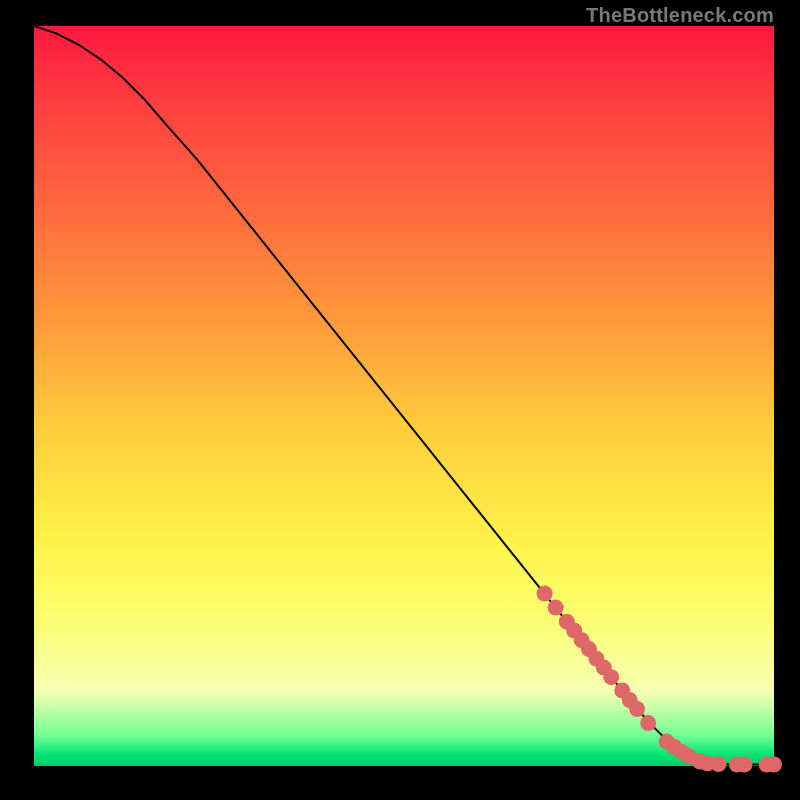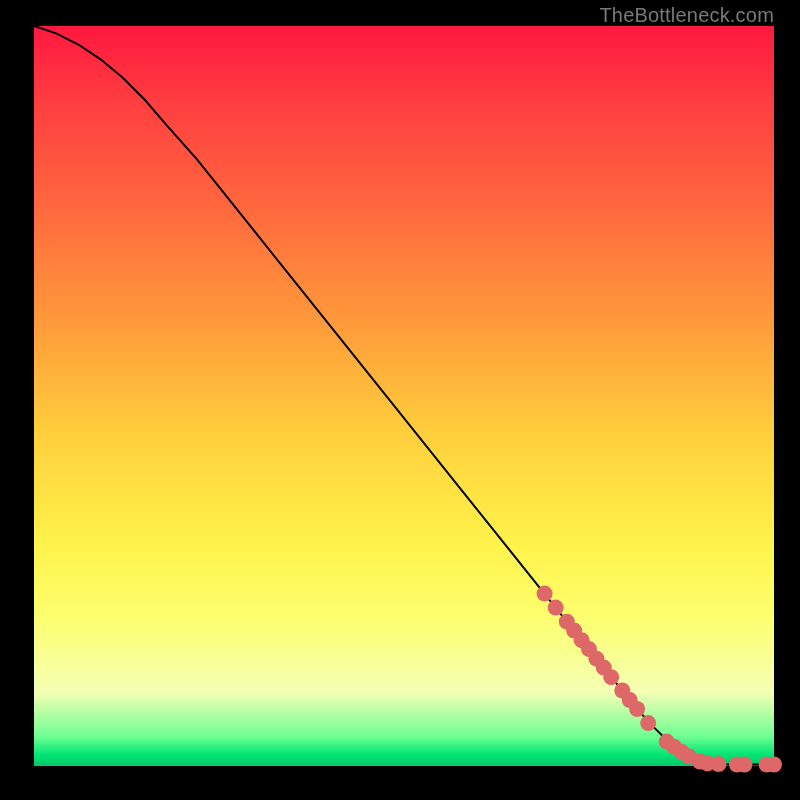--- a/index.html
+++ b/index.html
@@ -37,21 +37,21 @@
       #00e574 98.5%,
       #00c866 100%
     );
   }
   .watermark {
     position: absolute;
     top: 4px;
     right: 26px;
     font-family: Arial, Helvetica, sans-serif;
     font-size: 20px;
-    font-weight: 400;
+    font-weight: 700;
     color: #77797b;
     letter-spacing: 0.2px;
   }
   svg.curve {
     position: absolute;
     left: 0;
     top: 0;
     width: 740px;
     height: 740px;
     overflow: visible;

